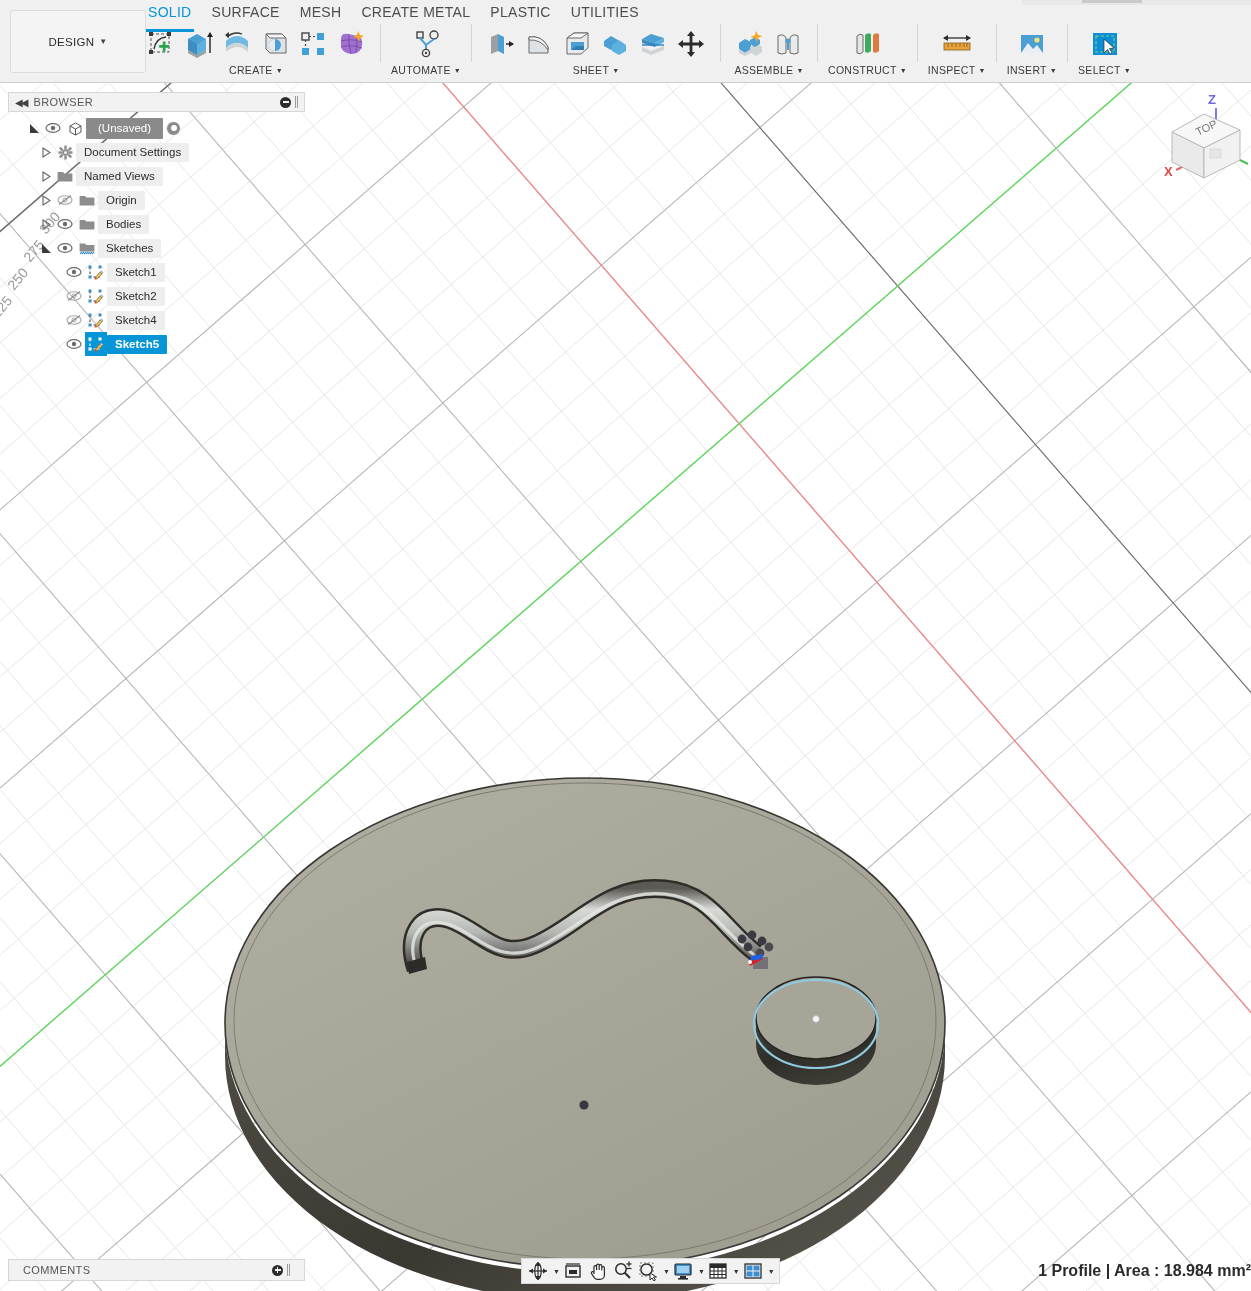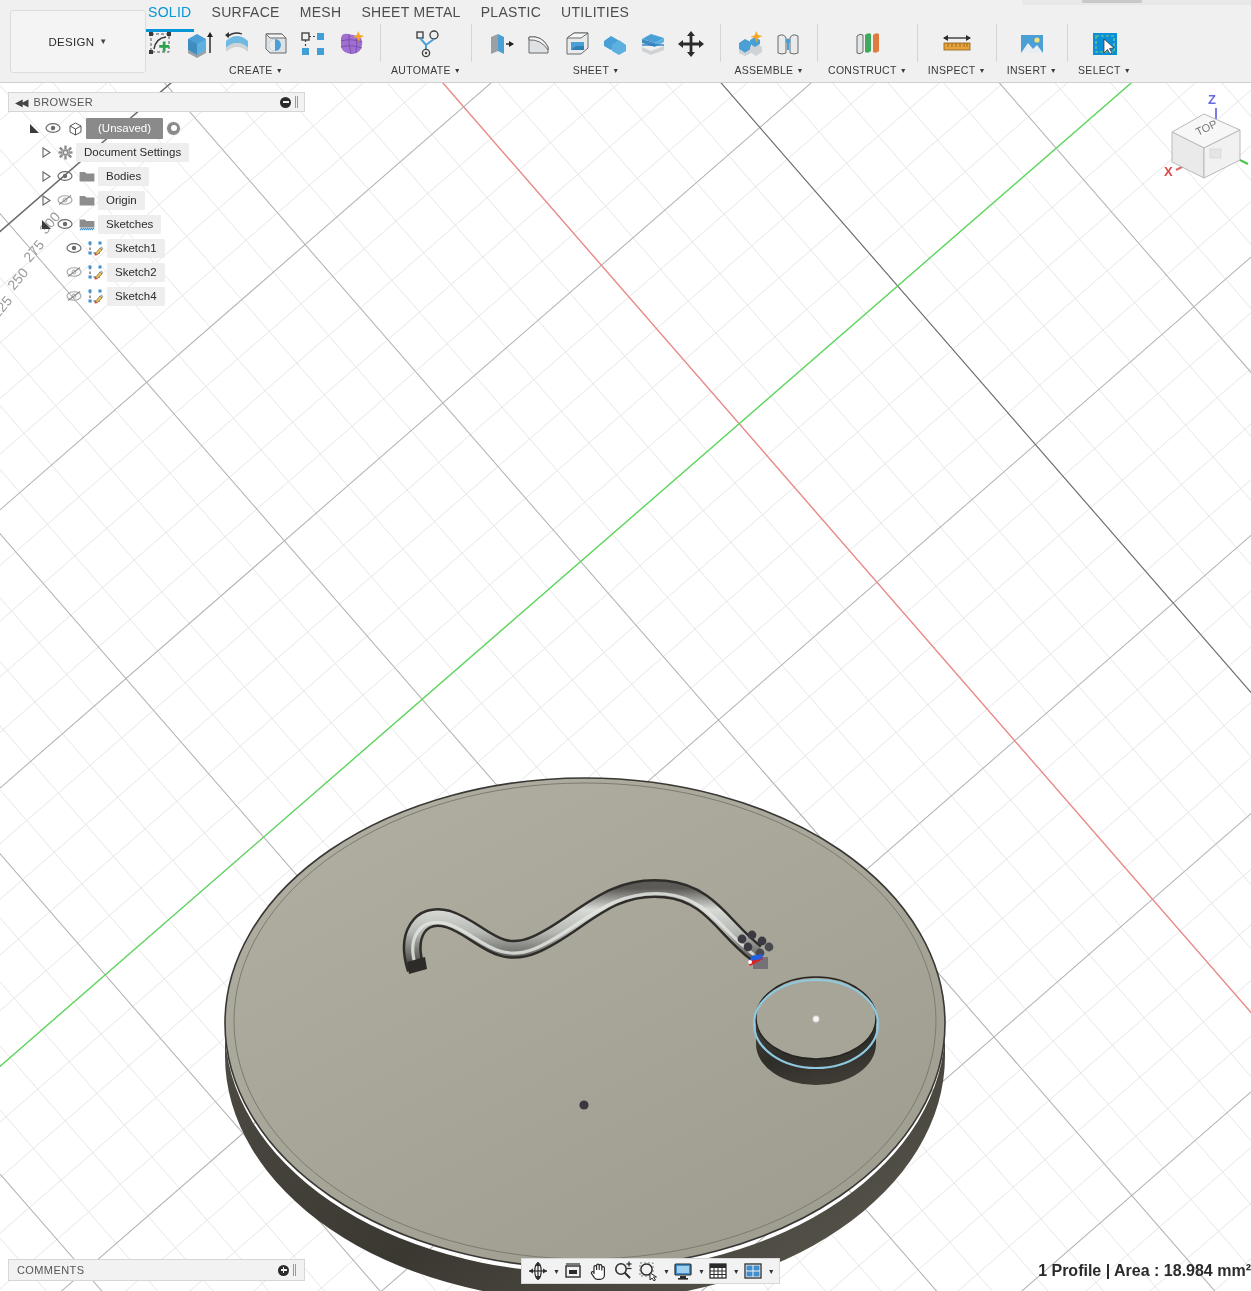--- a/index.html
+++ b/index.html
@@ -107,21 +107,21 @@
 
   
   .lvl0 { padding-left: 18px; }
   .lvl1 { padding-left: 30px; }
   .lvl2 { padding-left: 55px; }
 
   
   #comments {
     position: absolute; left: 8px; top: 1259px; width: 297px; height: 22px;
     background: #f2f2f2; border: 1px solid #d6d6d6;
-    display: flex; align-items: center; padding: 0 8px; z-index: 30;
+    display: flex; align-items: center; padding: 0 14px; z-index: 30;
     font-size: 11px; color: #555; letter-spacing: .4px; text-align: right;
   }
   #comments .c-right { margin-left: auto; display:flex; align-items:center; gap:4px; }
   .plus-circle {
     width: 11px; height: 11px; border-radius: 50%; background: #2b2b2b;
     display: inline-flex; align-items: center; justify-content: center; position: relative;
   }
   .plus-circle::after { content:""; position:absolute; width:6px; height:1.6px; background:#f2f2f2; }
   .plus-circle::before { content:""; position:absolute; width:1.6px; height:6px; background:#f2f2f2; }
 
@@ -402,21 +402,21 @@
 
     <div id="design-btn">
       <span>DESIGN</span>
       <span class="caret">▼</span>
     </div>
 
     <div id="tabs">
       <div class="tab active">SOLID</div>
       <div class="tab">SURFACE</div>
       <div class="tab">MESH</div>
-      <div class="tab">SHEET METAL</div>
+      <div class="tab">CREATE METAL</div>
       <div class="tab">PLASTIC</div>
       <div class="tab">UTILITIES</div>
     </div>
 
     <div id="ribbon">
 
       <div class="grp">
         <div class="icons">
           <div class="ic">
             <svg width="28" height="28" viewBox="0 0 28 28">
@@ -698,39 +698,32 @@
                 <rect x="10.6" y="2" width="2.4" height="4" transform="rotate(45 11.8 4)"></rect>
                 <rect x="2" y="9" width="2.4" height="4" transform="rotate(45 3.2 11)"></rect>
                 <rect x="10.6" y="9" width="2.4" height="4" transform="rotate(-45 11.8 11)"></rect>
               </g>
               <circle cx="7.5" cy="7.5" r="1.5" fill="#f2f2f2"></circle>
             </svg>
         </span>
         <span class="nlabel">Document Settings</span>
       </div>
 
-
       <div class="node lvl1">
         <span class="twisty">
           <svg width="11" height="11" viewBox="0 0 11 11">
               <path d="M2 1 L9 5.5 L2 10 Z" fill="none" stroke="#666" stroke-width="1.1"></path>
             </svg>
         </span>
-        <span class="eye">
-          <svg width="16" height="12" viewBox="0 0 16 12">
-              <ellipse cx="8" cy="6" rx="7" ry="4.4" fill="none" stroke="#6b6b6b" stroke-width="1.2"></ellipse>
-              <circle cx="8" cy="6" r="2.2" fill="#6b6b6b"></circle>
-            </svg>
-        </span>
         <span class="nicon">
           <svg width="16" height="13" viewBox="0 0 16 13">
               <path d="M0.6 2 L6 2 L7.3 3.6 L15.4 3.6 L15.4 11.6 L0.6 11.6 Z" fill="#8d8d8d"></path>
             </svg>
         </span>
-        <span class="nlabel">Bodies</span>
+        <span class="nlabel">Named Views</span>
       </div>
 
       <div class="node lvl1">
         <span class="twisty">
           <svg width="11" height="11" viewBox="0 0 11 11">
               <path d="M2 1 L9 5.5 L2 10 Z" fill="none" stroke="#666" stroke-width="1.1"></path>
             </svg>
         </span>
         <span class="eye">
           <svg width="16" height="12" viewBox="0 0 16 12">
@@ -738,20 +731,40 @@
               <circle cx="8" cy="6" r="2" fill="none" stroke="#a8a8a8" stroke-width="1"></circle>
               <line x1="2" y1="10.5" x2="14" y2="1.5" stroke="#8a8a8a" stroke-width="1.2"></line>
             </svg>
         </span>
         <span class="nicon">
           <svg width="16" height="13" viewBox="0 0 16 13">
               <path d="M0.6 2 L6 2 L7.3 3.6 L15.4 3.6 L15.4 11.6 L0.6 11.6 Z" fill="#8d8d8d"></path>
             </svg>
         </span>
         <span class="nlabel">Origin</span>
+      </div>
+
+      <div class="node lvl1">
+        <span class="twisty">
+          <svg width="11" height="11" viewBox="0 0 11 11">
+              <path d="M2 1 L9 5.5 L2 10 Z" fill="none" stroke="#666" stroke-width="1.1"></path>
+            </svg>
+        </span>
+        <span class="eye">
+          <svg width="16" height="12" viewBox="0 0 16 12">
+              <ellipse cx="8" cy="6" rx="7" ry="4.4" fill="none" stroke="#6b6b6b" stroke-width="1.2"></ellipse>
+              <circle cx="8" cy="6" r="2.2" fill="#6b6b6b"></circle>
+            </svg>
+        </span>
+        <span class="nicon">
+          <svg width="16" height="13" viewBox="0 0 16 13">
+              <path d="M0.6 2 L6 2 L7.3 3.6 L15.4 3.6 L15.4 11.6 L0.6 11.6 Z" fill="#8d8d8d"></path>
+            </svg>
+        </span>
+        <span class="nlabel">Bodies</span>
       </div>
 
       <div class="node lvl1">
         <span class="twisty">
           <svg width="11" height="11" viewBox="0 0 11 11">
               <path d="M1 1 L1 10 L10 10 Z" fill="#3b3b3b"></path>
             </svg>
         </span>
         <span class="eye">
           <svg width="16" height="12" viewBox="0 0 16 12">
@@ -835,20 +848,40 @@
               <rect x="10.5" y="0.5" width="3" height="3" fill="#3f8fd0"></rect>
               <rect x="0.5" y="10.5" width="3" height="3" fill="#3f8fd0"></rect>
               <path d="M7 13 L12 7 L14 9 L9 14 Z" fill="#e8c267" stroke="#8a6a1a" stroke-width="0.7"></path>
               <path d="M12 7 L14 9 L15 7.5 L13.3 6 Z" fill="#c9c9c9" stroke="#7a7a7a" stroke-width="0.6"></path>
               <circle cx="7.6" cy="13.4" r="1.1" fill="#e04040"></circle>
             </svg>
         </span>
         <span class="nlabel">Sketch4</span>
       </div>
 
+      <div class="node lvl2 selected">
+        <span class="eye">
+          <svg width="16" height="12" viewBox="0 0 16 12">
+              <ellipse cx="8" cy="6" rx="7" ry="4.4" fill="none" stroke="#6b6b6b" stroke-width="1.2"></ellipse>
+              <circle cx="8" cy="6" r="2.2" fill="#6b6b6b"></circle>
+            </svg>
+        </span>
+        <span class="nicon" style="background:#0696d7;">
+          <svg width="16" height="15" viewBox="0 0 16 15">
+              <path d="M2 2 L2 12 L12 12" fill="none" stroke="#ffffff" stroke-width="1.1" stroke-dasharray="2.5,2"></path>
+              <rect x="0.5" y="0.5" width="3" height="3" fill="#ffffff"></rect>
+              <rect x="10.5" y="0.5" width="3" height="3" fill="#ffffff"></rect>
+              <rect x="0.5" y="10.5" width="3" height="3" fill="#ffffff"></rect>
+              <path d="M7 13 L12 7 L14 9 L9 14 Z" fill="#e8c267" stroke="#8a6a1a" stroke-width="0.7"></path>
+              <path d="M12 7 L14 9 L15 7.5 L13.3 6 Z" fill="#e8e8e8" stroke="#7a7a7a" stroke-width="0.6"></path>
+              <circle cx="7.6" cy="13.4" r="1.1" fill="#e04040"></circle>
+            </svg>
+        </span>
+        <span class="nlabel">Sketch5</span>
+      </div>
 
     </div>
   </div>
 
   <div id="viewcube">
     <svg width="93" height="105" viewBox="0 0 93 105">
 
       <g>
         <line x1="58" y1="22" x2="58" y2="38" stroke="#7a7ae8" stroke-width="2"></line>
         <text x="50" y="18" font-family="Liberation Sans, sans-serif" font-size="13" font-weight="bold" fill="#6a6ae0">Z</text>

